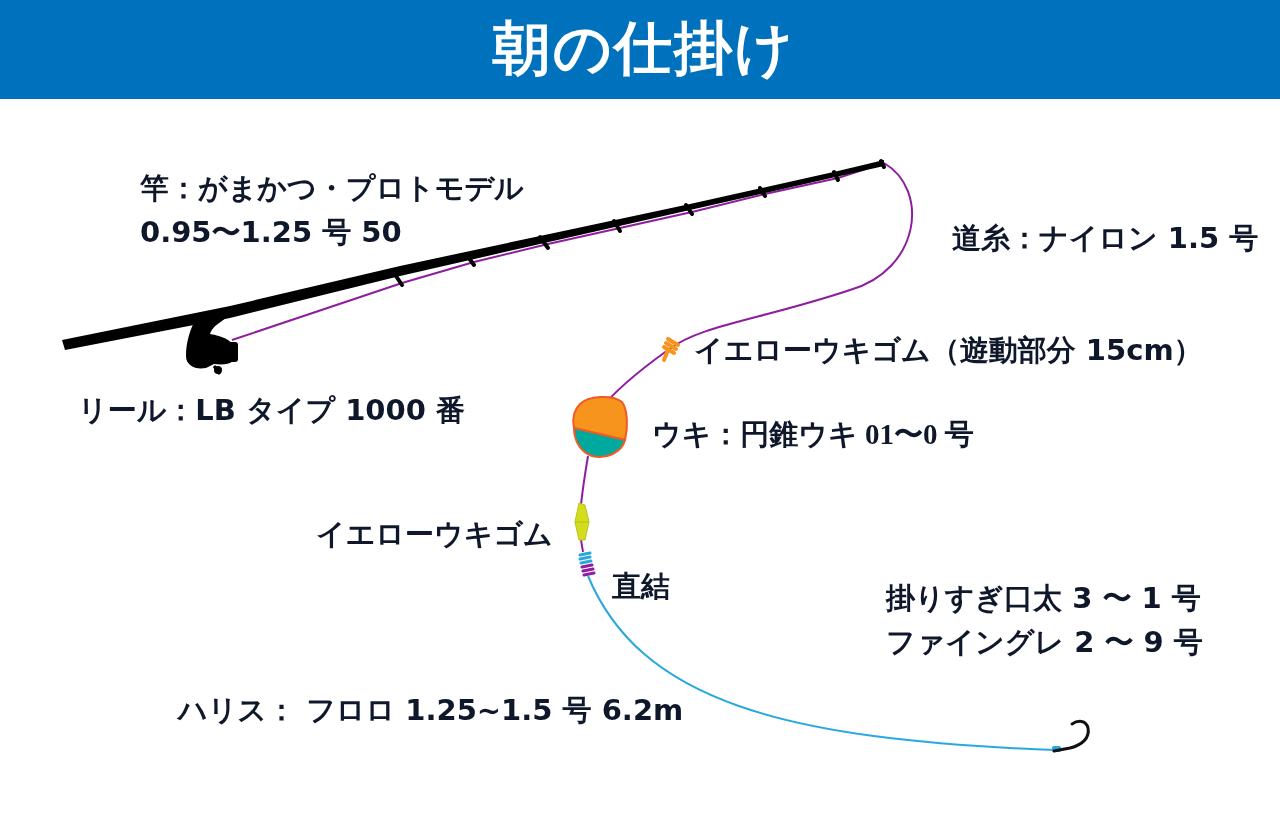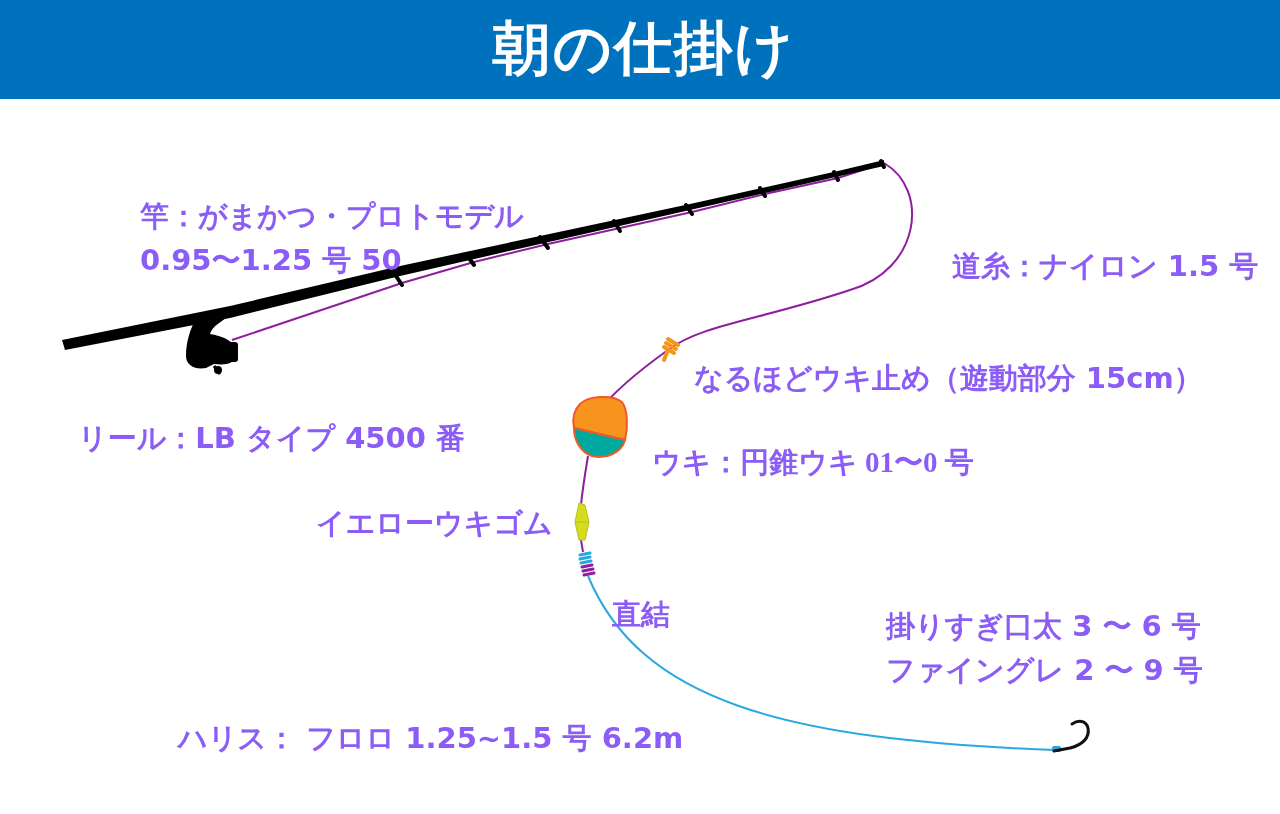--- a/index.html
+++ b/index.html
@@ -2,21 +2,21 @@
 <html><head>
 <meta charset="utf-8">
 <style>
   html, body { margin: 0; padding: 0; background: #ffffff; }
   body { width: 1280px; height: 814px; position: relative; overflow: hidden;
          font-family: "DejaVu Sans", "Liberation Sans", sans-serif; color: #111111; }
   .header { position: absolute; left: 0; top: 0; width: 1280px; height: 99px; background: #0071BC; padding-left: 8px; }
   .header .title { position: absolute; left: 0; right: 0; top: 12px; text-align: center;
          color: #ffffff; font-size: 58px; font-weight: bold; letter-spacing: 2px; line-height: 72px; }
   svg.diagram { position: absolute; left: 0; top: 0; }
-  .label { position: absolute; font-weight: bold; font-size: 29px; line-height: 44px; white-space: nowrap; color: #8b5cf6; margin-top: 28px; }
+  .label { position: absolute; font-weight: bold; font-size: 29px; line-height: 44px; white-space: nowrap; color: #0f172a; }
   .label .line { display: block; }
 </style>
 </head>
 <body>
 
 <div class="header">
   <div class="title">朝の仕掛け</div>
 </div>
 
 <svg class="diagram" width="1280" height="814" viewBox="0 0 1280 814">
@@ -84,28 +84,28 @@
   </g>
 </svg>
 
 <div class="label" style="left:140px; top:166px;">
   <span class="line">竿：がまかつ・プロトモデル</span>
   <span class="line">0.95〜1.25 号 50</span>
 </div>
 
 <div class="label" style="left:952px; top:216px;">道糸：ナイロン 1.5 号</div>
 
-<div class="label" style="left:694px; top:328px;">なるほどウキ止め（遊動部分 15cm）</div>
+<div class="label" style="left:694px; top:328px;">イエローウキゴム（遊動部分 15cm）</div>
 
-<div class="label" style="left:78px; top:388px;">リール：LB タイプ 4500 番</div>
+<div class="label" style="left:78px; top:388px;">リール：LB タイプ 1000 番</div>
 
 <div class="label" style="left:652px; top:412px;font-family:Liberation Serif, serif;">ウキ：円錐ウキ 01〜0 号</div>
 
-<div class="label" style="left:316px; top:473px;">イエローウキゴム</div>
+<div class="label" style="left:316px; top:512px;">イエローウキゴム</div>
 
 <div class="label" style="left:612px; top:564px;">直結</div>
 
 <div class="label" style="left:886px; top:576px;">
-  <span class="line">掛りすぎ口太 3 〜 6 号</span>
+  <span class="line">掛りすぎ口太 3 〜 1 号</span>
   <span class="line">ファイングレ 2 〜 9 号</span>
 </div>
 
 <div class="label" style="left:178px; top:688px;">ハリス： フロロ 1.25~1.5 号 6.2m</div>
 
 </body></html>

